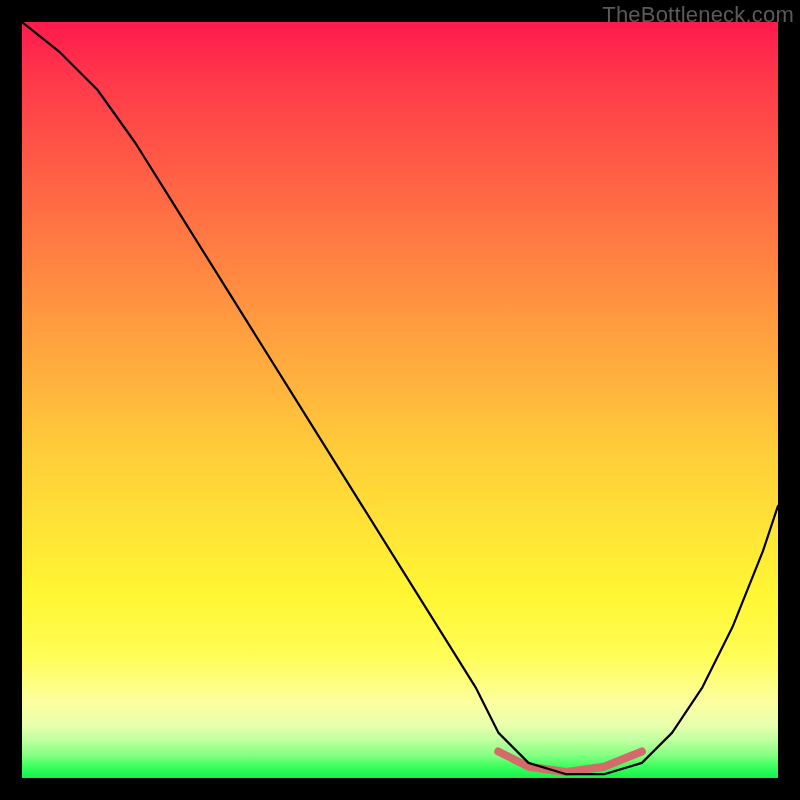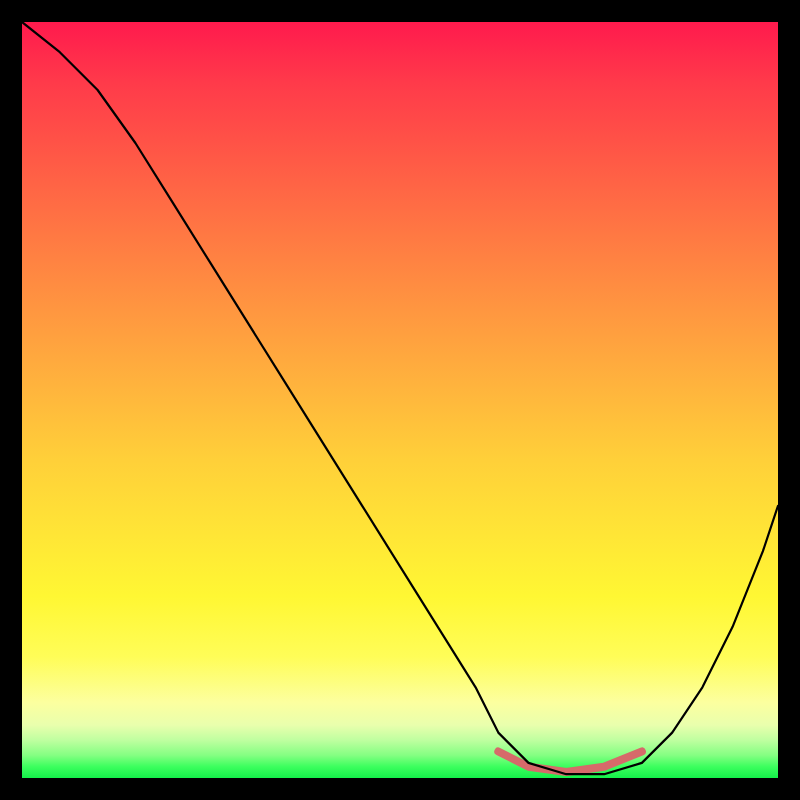--- a/index.html
+++ b/index.html
@@ -85,13 +85,14 @@
 
   <div class="plot-frame">
     <div class="gradient"></div>
 
     <svg class="curve-svg" viewBox="0 0 756 756" preserveAspectRatio="none">
       <path id="accent-path" class="bottom-accent" d="M476.3 729.5 L506.5 744.7 L544.3 750.0 L582.1 744.7 L619.9 729.5"></path>
       <path id="curve-path" class="curve-path" d="M0.0 0.0 L37.8 30.2 L75.6 68.0 L113.4 121.0 L151.2 181.4 L189.0 241.9 L226.8 302.4 L264.6 362.9 L302.4 423.4 L340.2 483.8 L378.0 544.3 L415.8 604.8 L453.6 665.3 L476.3 710.6 L506.5 740.9 L544.3 752.2 L582.1 752.2 L619.9 740.9 L650.2 710.6 L680.4 665.3 L710.6 604.8 L740.9 529.2 L756.0 483.8"></path>
     </svg>
   </div>
 
+  <div class="watermark">TheBottleneck.com</div>
 </div>
 
 </body></html>

